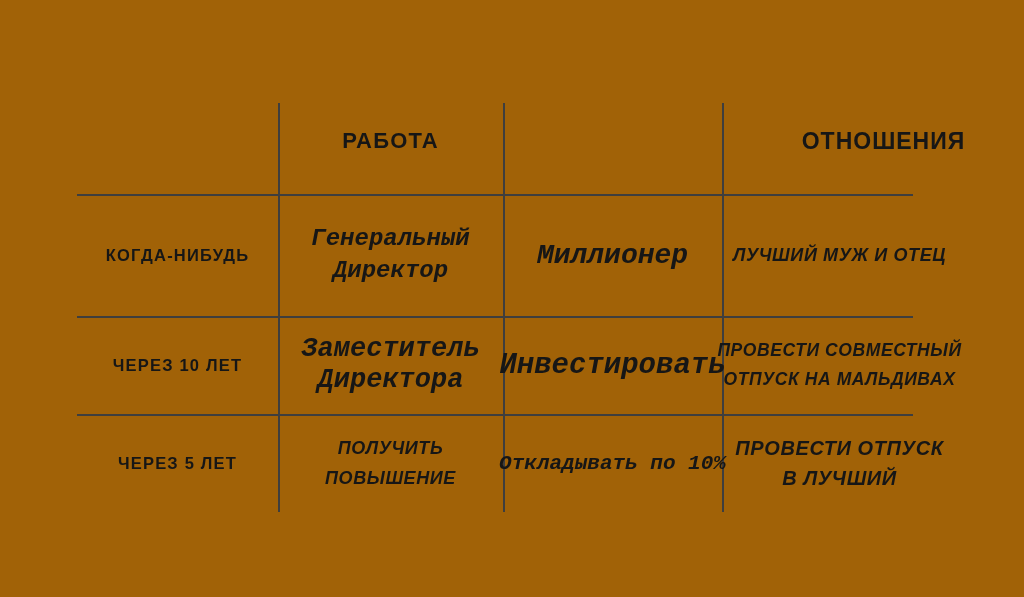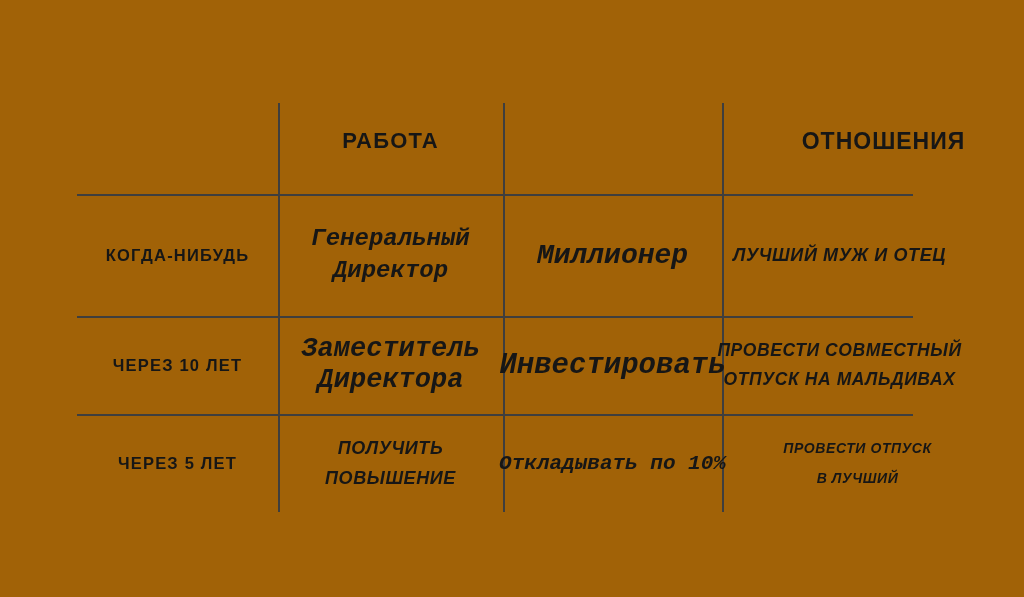--- a/index.html
+++ b/index.html
@@ -42,21 +42,21 @@
   #c-2-2{left:722px;top:414px;width:235px;height:98px;}
 
   #c-0-0{font-size:24px;line-height:32px;}
   #c-0-1{font-size:28px;border-radius:28px;}
   #c-0-2{font-size:18px;}
   #c-1-0{font-size:27px;line-height:31px;}
   #c-1-1{font-size:29px;}
   #c-1-2{font-size:17.5px;line-height:29px;justify-content:center;}
   #c-2-0{font-size:18px;line-height:30px;}
   #c-2-1{font-size:21px;}
-  #c-2-2{font-size:14px;line-height:30px;padding-left:18px;}
+  #c-2-2{font-size:20px;line-height:30px;}
 </style>
 </head>
 <body>
 
 <div id="canvas">
 
   <div class="vline" style="left:278px"></div>
   <div class="vline" style="left:503px"></div>
   <div class="vline" style="left:722px"></div>
   <div class="hline" style="top:194px"></div>

